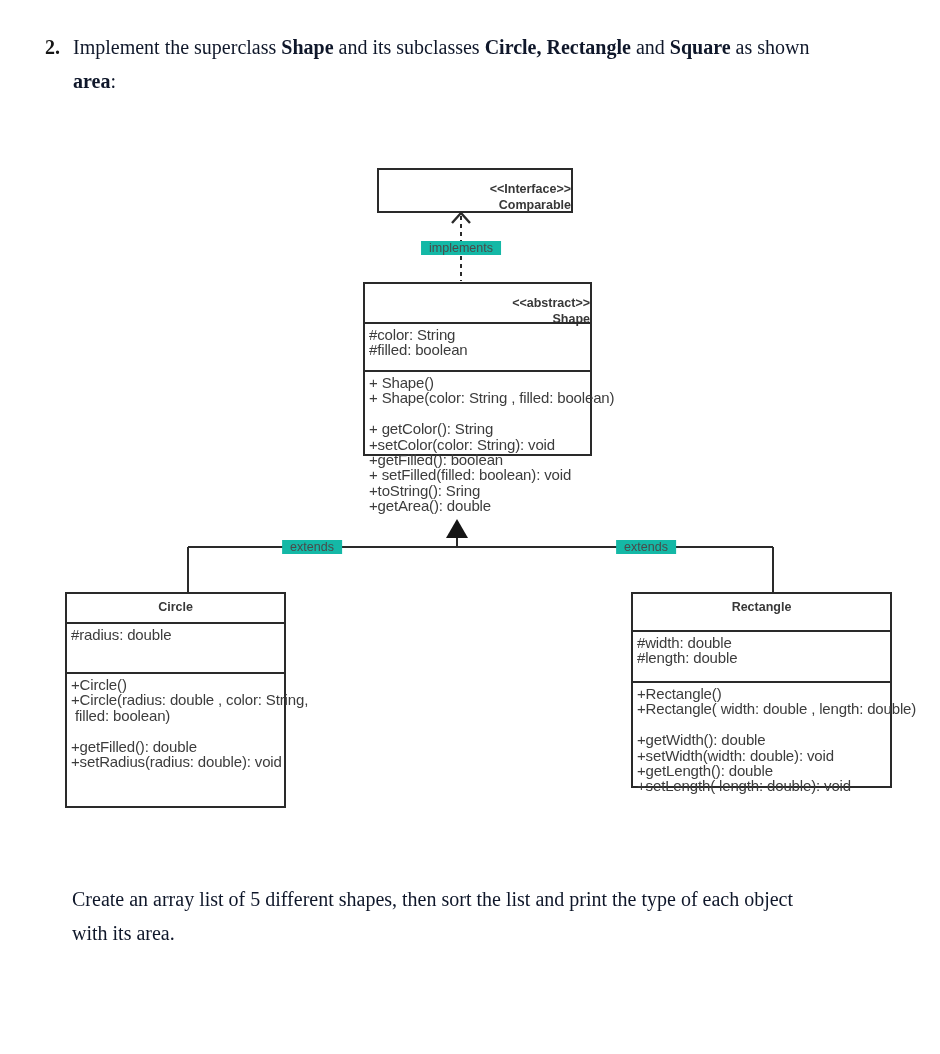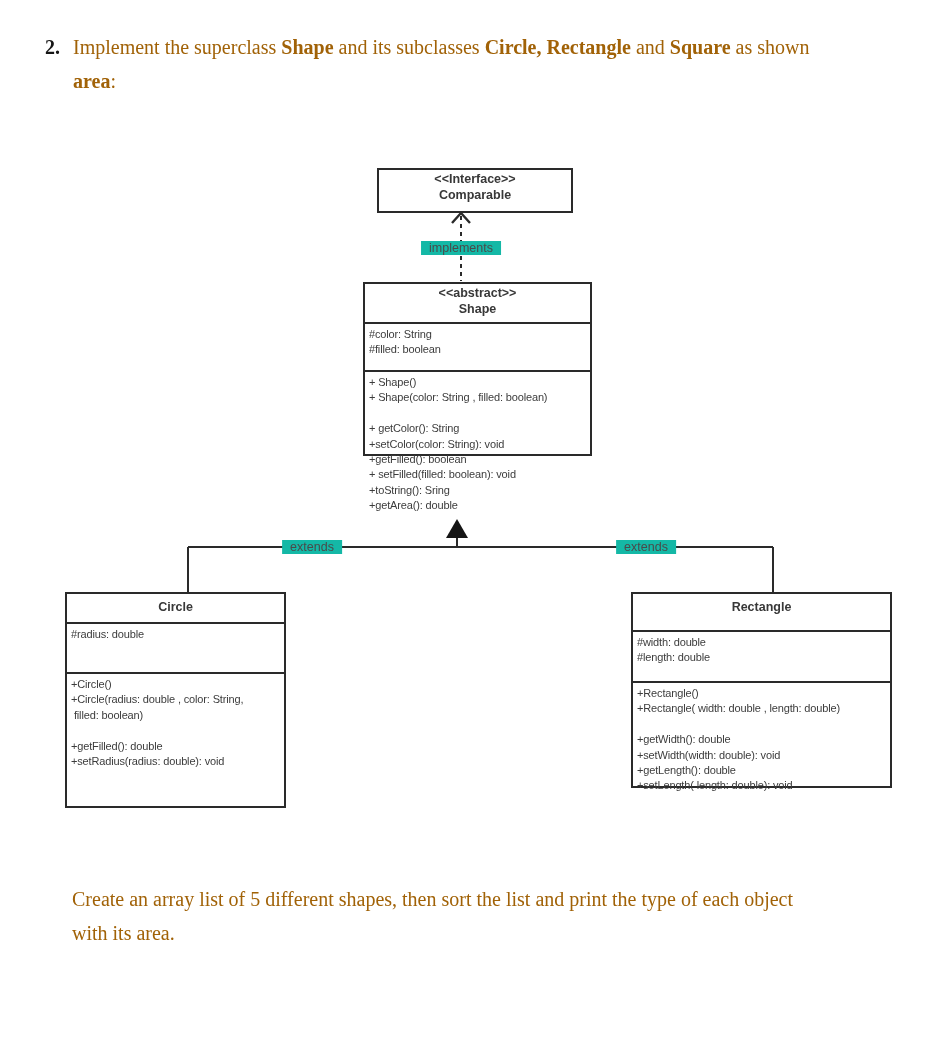--- a/index.html
+++ b/index.html
@@ -2,45 +2,45 @@
 <html><head>
 <meta charset="utf-8">
 <style>
   * { margin:0; padding:0; box-sizing:border-box; }
   html,body { background:#ffffff; }
   body { width:940px; height:1054px; position:relative; font-family:"Liberation Serif", serif; }
   .page { position:absolute; left:0; top:0; width:940px; height:1054px; background:#ffffff; }
 
   
   .pnum { position:absolute; left:45px; top:30px; font-size:20px; font-weight:bold; color:#161616; line-height:34px; }
-  .para { position:absolute; color:#a16207; font-size:20px; line-height:34px; }
+  .para { position:absolute; color:#0f172a; font-size:20px; line-height:34px; }
   .para .pline { height:34px; white-space:pre; }
   .b { font-weight:bold; }
 
   
   svg.connectors { position:absolute; left:0; top:0; }
   .solid { stroke:#2a2a2a; stroke-width:2; }
   .dash { stroke:#2a2a2a; stroke-width:2; stroke-dasharray:4 4; }
   .open-arrow { stroke:#2a2a2a; stroke-width:2.4; fill:none; }
   .solid-arrow { fill:#151515; }
 
   .edge-label { position:absolute; transform:translate(-50%,-50%); background:#14b8a6;
     font-family:"Liberation Sans","DejaVu Sans",sans-serif; font-size:12.5px; color:#4a4a4a; padding:0 8px; }
 
   
   .uml-box { position:absolute; background:#ffffff; border:2px solid #2a2a2a;
     font-family:"Liberation Sans","DejaVu Sans",sans-serif; color:#3c3c3c;
     display:flex; flex-direction:column; }
   .hdr { text-align:center; font-weight:bold; color:#383838; flex:0 0 auto; }
   .stereo, .cname { font-size:12.5px; line-height:15.5px; }
-  .hdr2 { padding-top:2px; }
+  .hdr2 { padding-top:12px;text-align:right; }
   .hdr1 { display:flex; align-items:center; justify-content:center; font-size:13px; }
   .sect { border-top:2px solid #2a2a2a; padding:3px 4px 0 4px; flex:0 0 auto; }
   .sect.grow { flex:1 1 auto; }
-  .ln { font-size:11px; line-height:15.4px; min-height:15.4px; white-space:pre; letter-spacing:-0.15px; }
+  .ln { font-size:15px; line-height:15.4px; min-height:15.4px; white-space:pre; letter-spacing:-0.15px; }
 </style>
 </head>
 <body>
 
 <div class="page">
 
   <div class="pnum">2.</div>
 
   <div class="para" style="left:73px; top:30px; width:830px;">
     <div class="pline"><span>Implement the superclass </span><span class="b">Shape</span><span> and its subclasses </span><span class="b">Circle, Rectangle</span><span> and </span><span class="b">Square</span><span> as shown</span></div>

